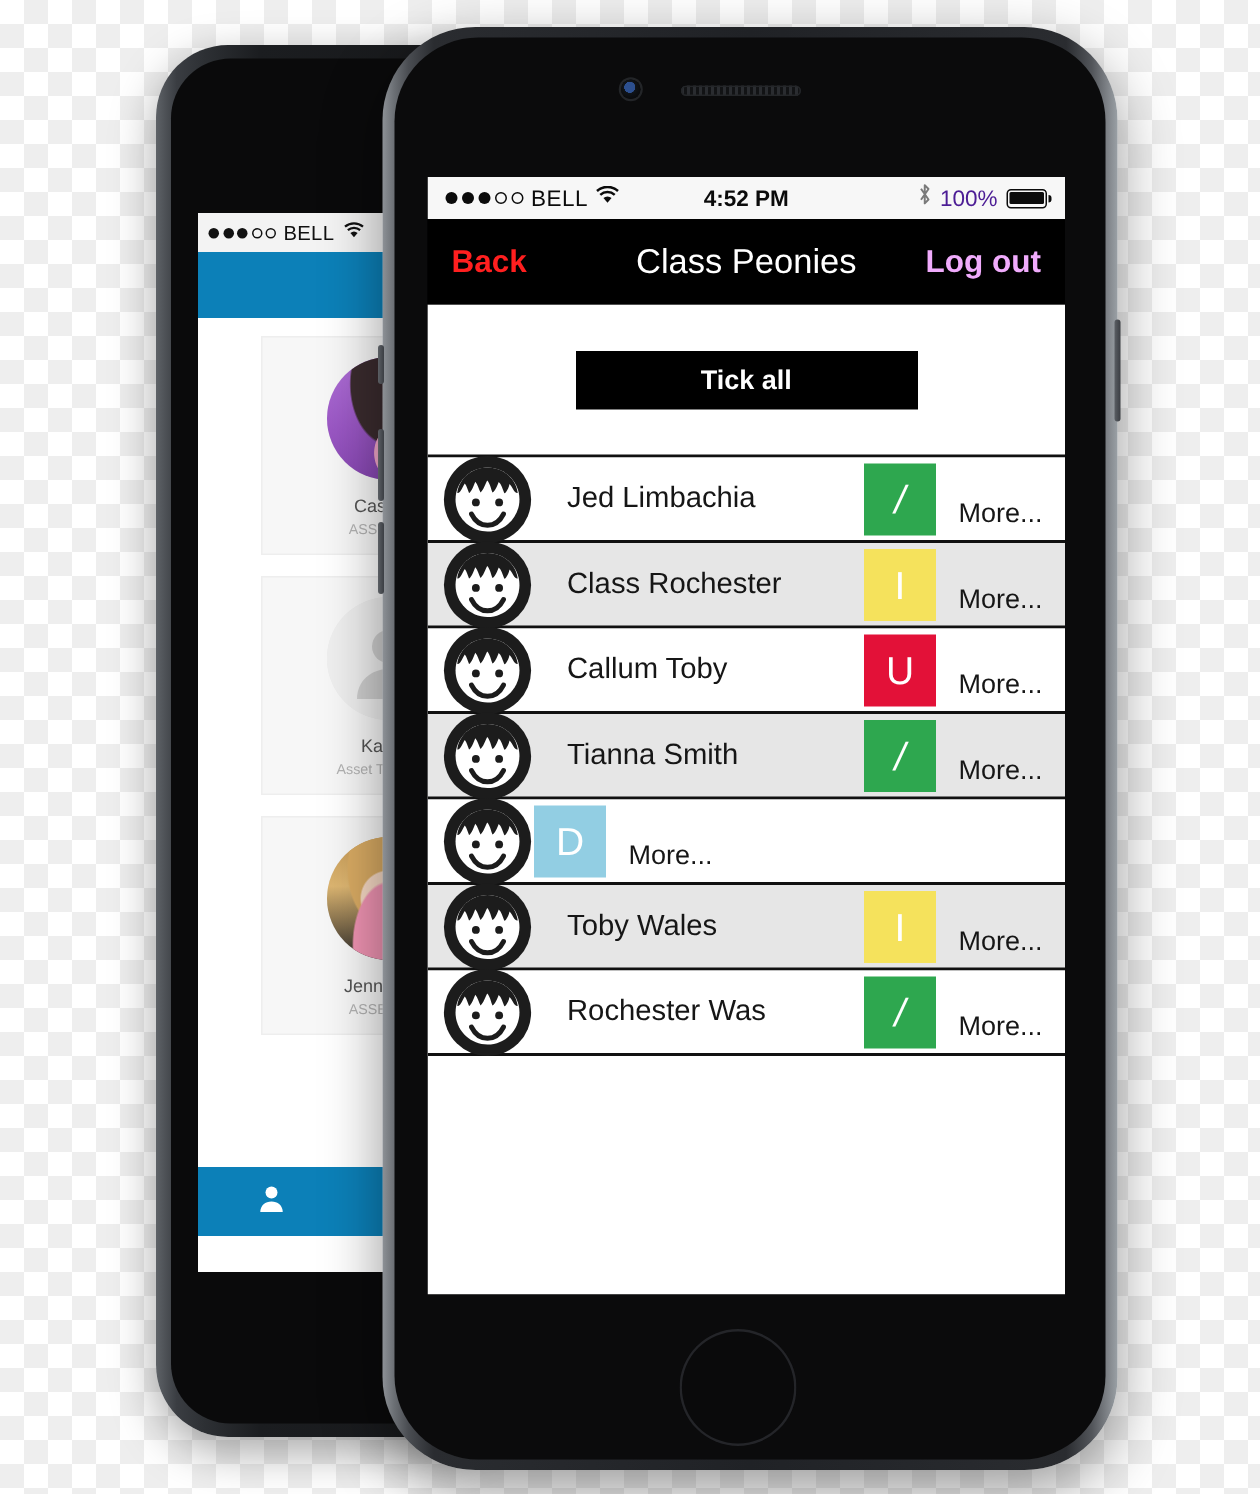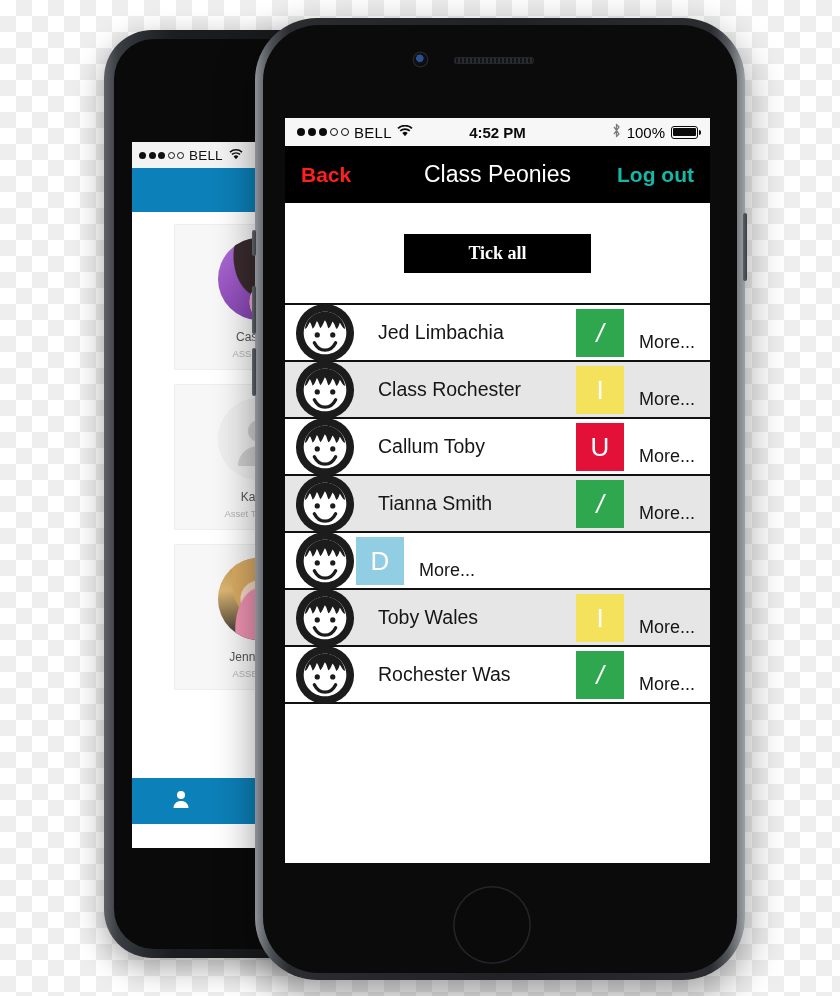--- a/index.html
+++ b/index.html
@@ -257,21 +257,21 @@
     pointer-events: none;
   }
   .sb-right {
     margin-left: auto;
     display: flex;
     align-items: center;
     gap: 6px;
   }
   .sb-batt-text {
     font-size: 15px;
-    color: #000000;
+    color: #4c1d95;
   }
   .batt {
     width: 27px; height: 13px;
     border: 1.4px solid #0b0b0b;
     border-radius: 3px;
     position: relative;
     padding: 1.4px;
   }
   .batt::after {
     content:"";
@@ -327,29 +327,29 @@
 
   #tickall-section {
     height: 102px;
     background: #ffffff;
     display: flex;
     align-items: center;
     justify-content: center;
     border-bottom: 2px solid #111;
   }
   #tickall-button {
-    width: 187px;
+    width: 228px;
     height: 39px;
     background: #000000;
     color: #ffffff;
     font-size: 18px;
     font-weight: 700;
     border: none;
     cursor: pointer;
-    font-family: Liberation Serif, serif;
+    font-family: Liberation Sans, sans-serif;
   }
 
   .row {
     height: 57px;
     display: flex;
     align-items: center;
     padding: 0 0 0 9px;
     border-bottom: 2px solid #111;
     background: #ffffff;
   }
@@ -522,21 +522,21 @@
         <span class="sb-batt-text">100%</span>
         <span class="batt">
             <span style="width: 100%;"></span>
           </span>
       </div>
     </div>
 
     <div id="navbar">
       <button class="nav-btn nav-left" style="color: rgb(255, 31, 31);">Back</button>
       <div class="nav-title">Class Peonies</div>
-      <button class="nav-btn nav-right" style="color: #14b8a6;">Log out</button>
+      <button class="nav-btn nav-right" style="color: #f0abfc;">Log out</button>
     </div>
 
     <div id="content">
 
       <div id="tickall-section">
         <button id="tickall-button">Tick all</button>
       </div>
 
       <div class="row">
         <span class="face">

